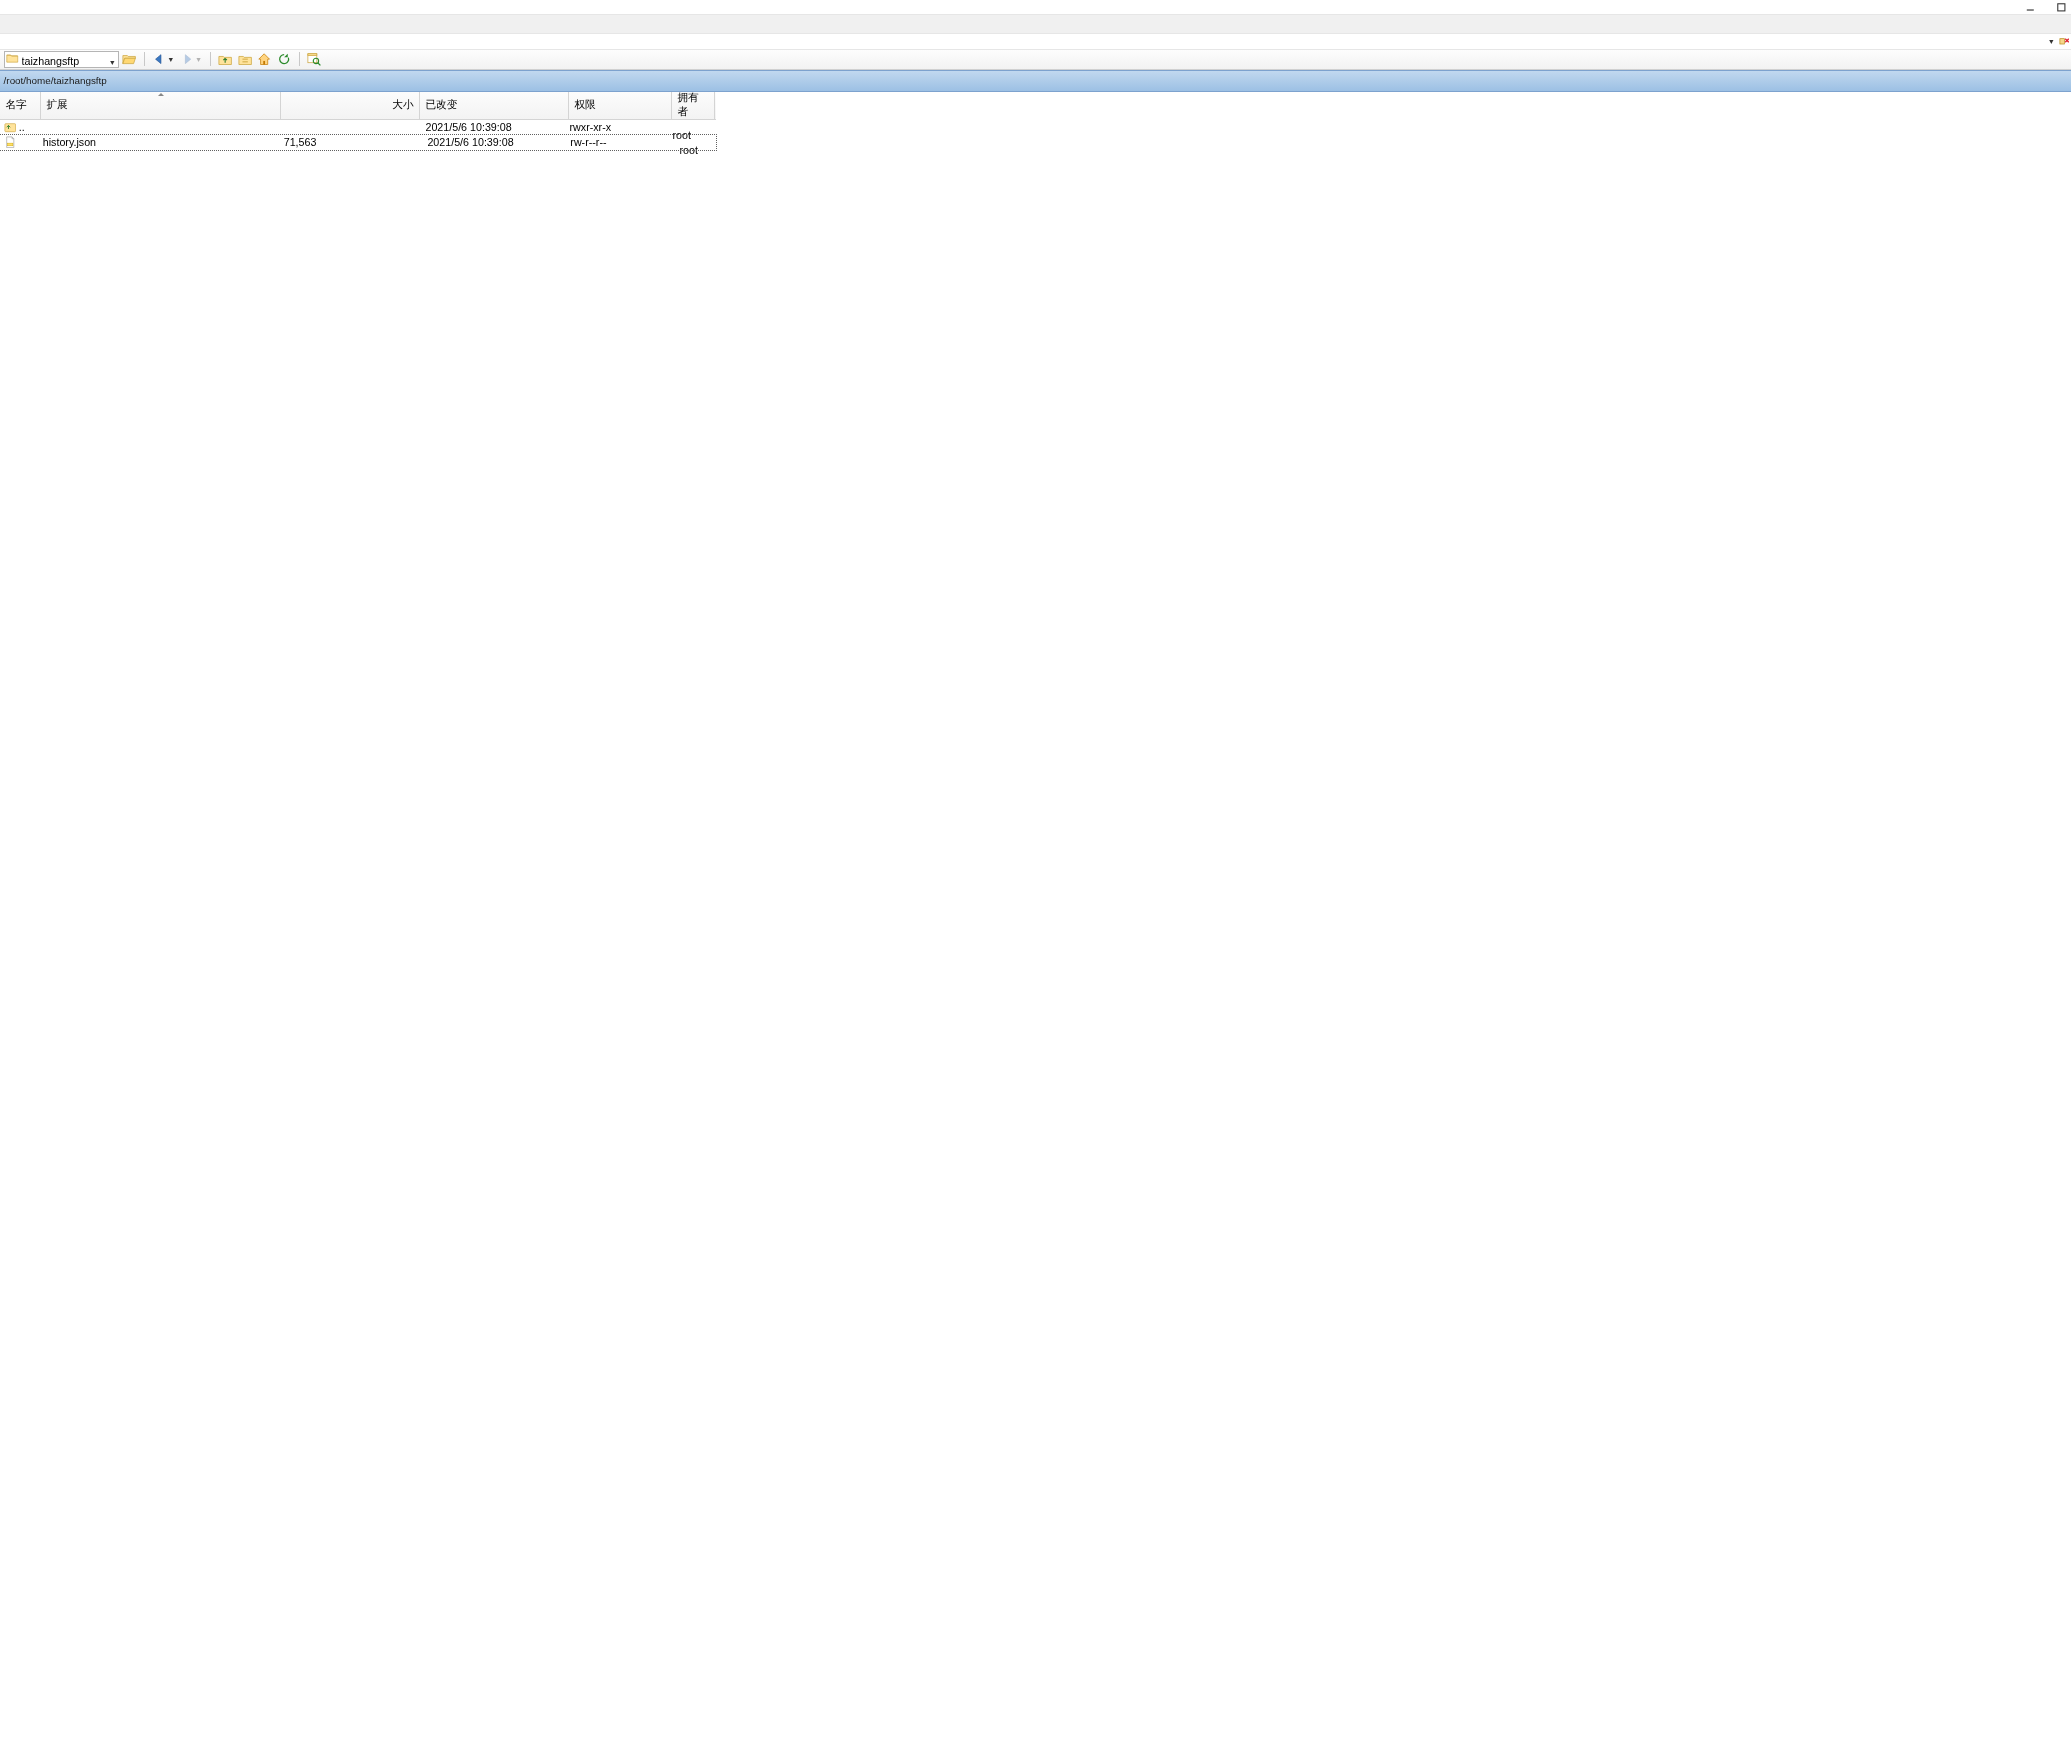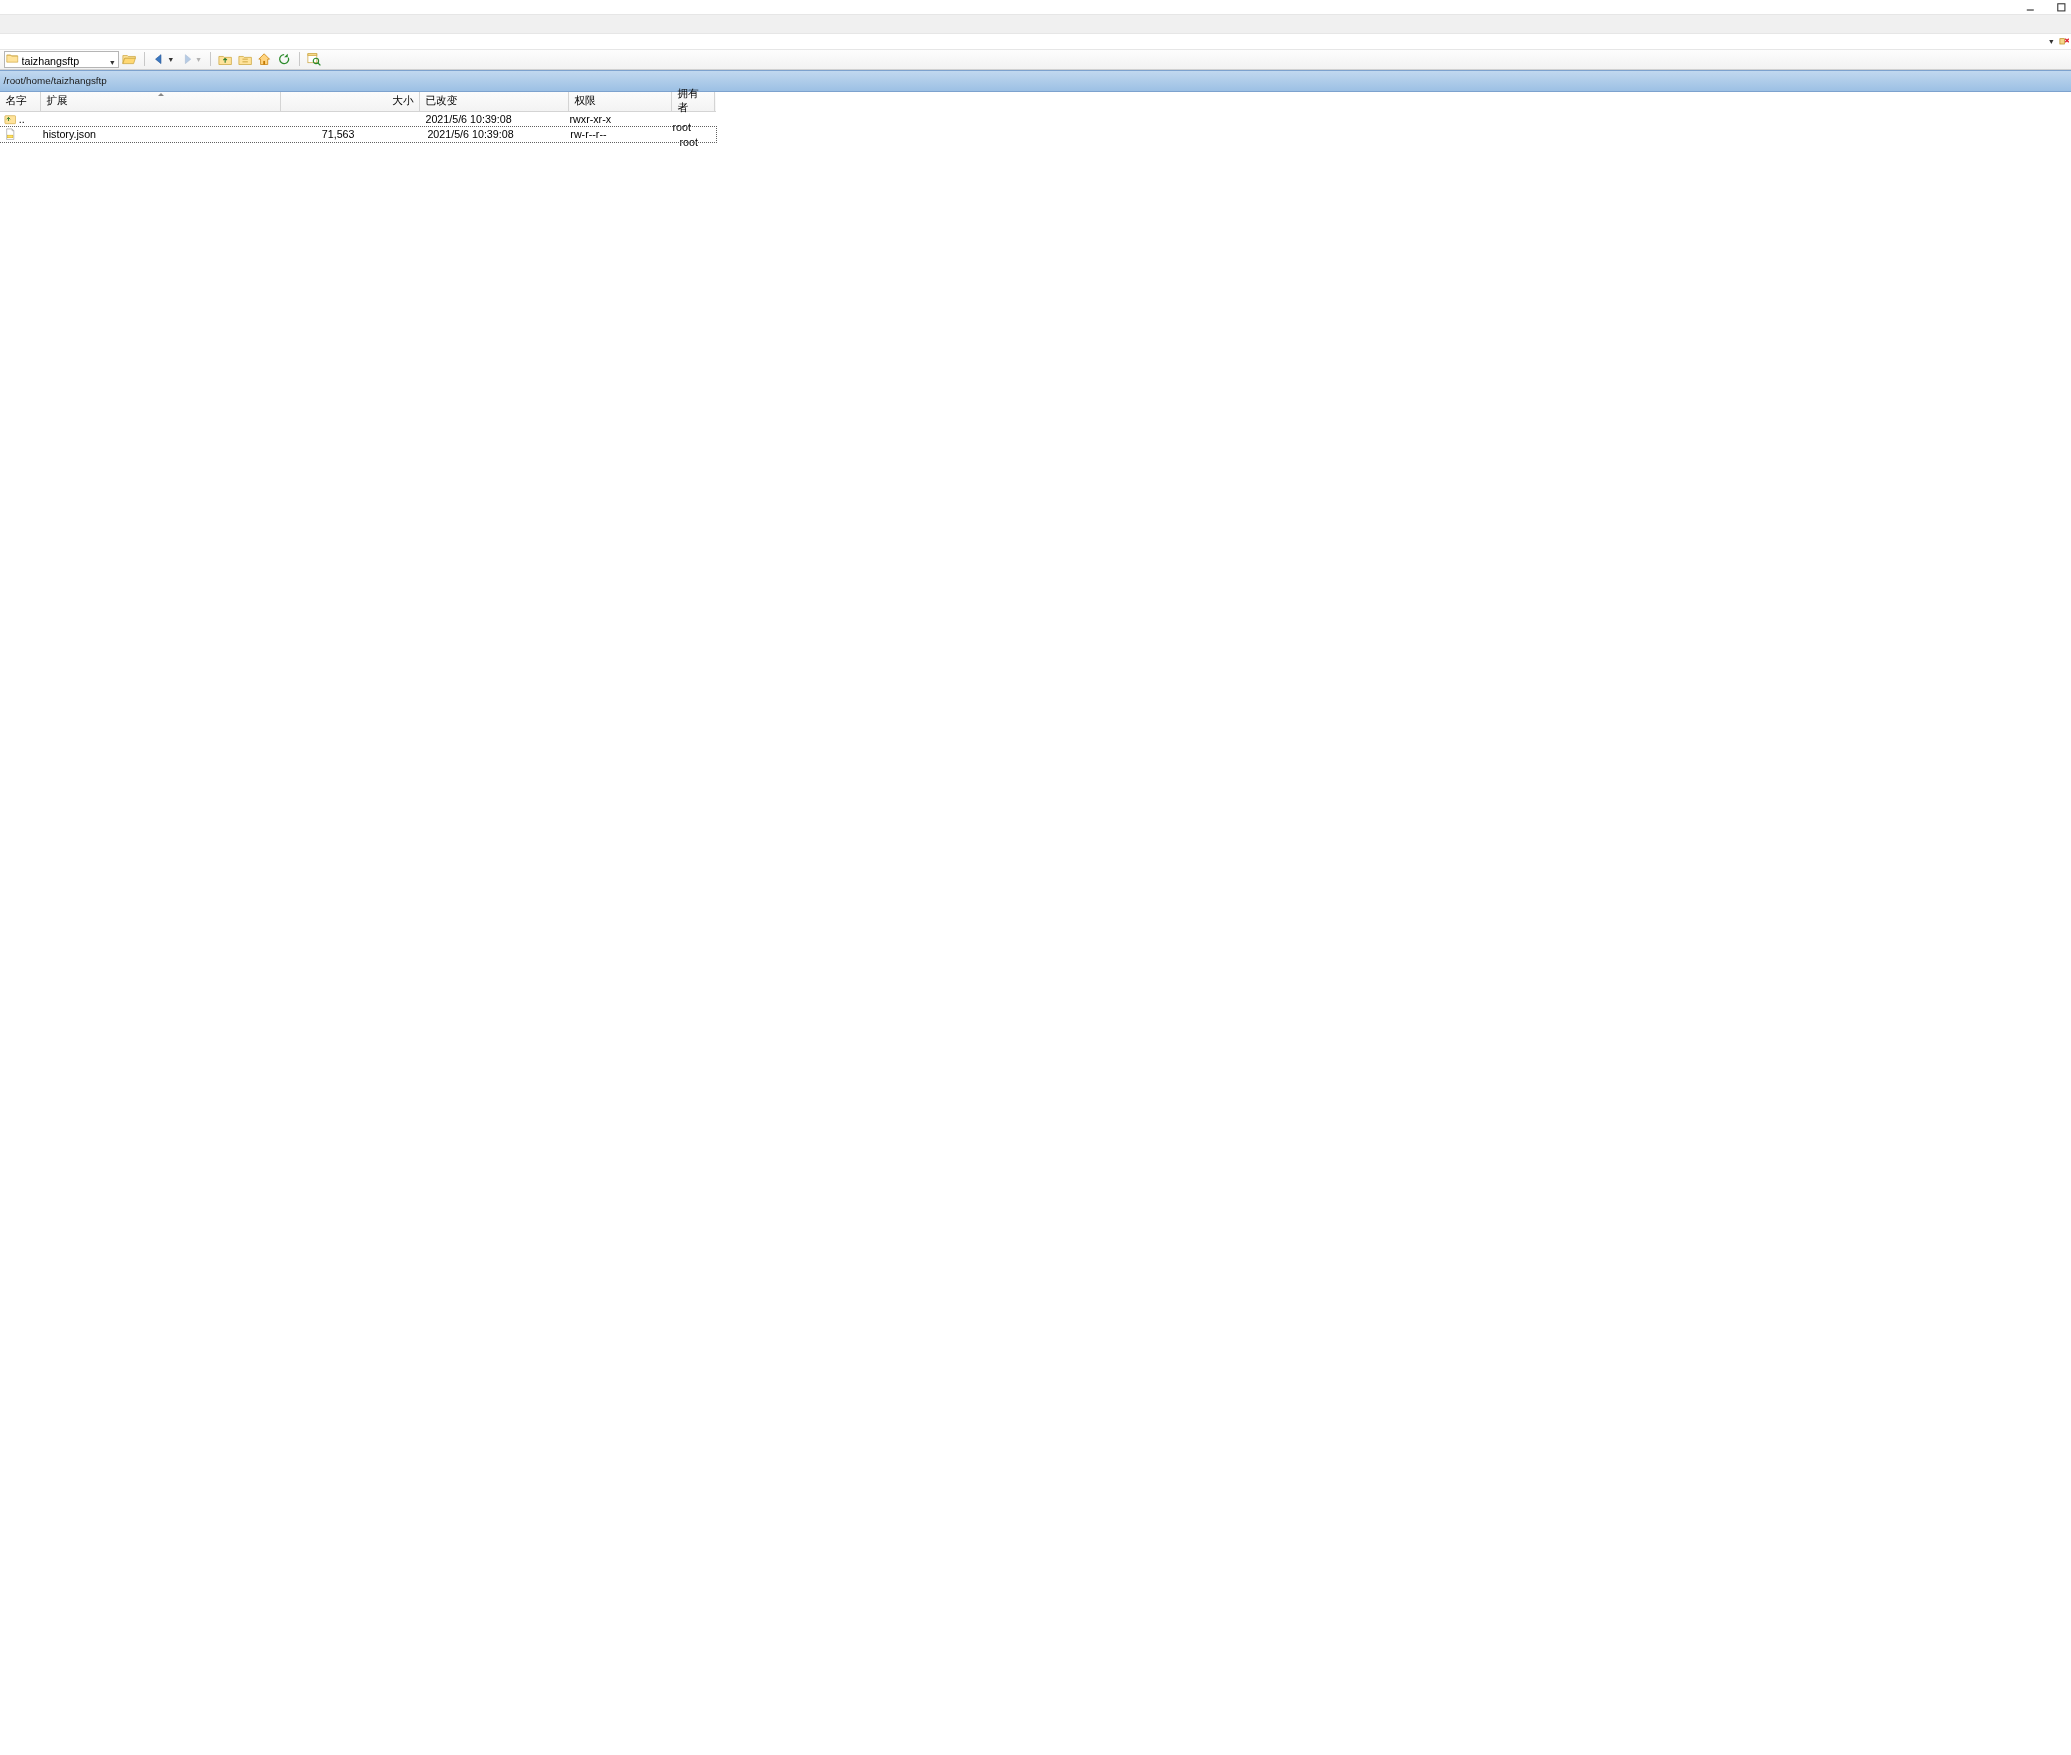--- a/index.html
+++ b/index.html
@@ -27,37 +27,37 @@
 .addrbox { display:flex; align-items:flex-end; border:0.9px solid #b5b5b5; background:#fff; height:17px; width:115px; padding:0 1.8px; gap:2.7px;}
 .addrbox .foldericon svg{ width:12.5px; height:12.5px;}
 .addrbox .name { flex:1; overflow:hidden; white-space:nowrap; }
 .addrbox .dd { font-size:7.2px; color:#333; cursor:pointer; }
 
 
 .pathbar { height: 22px; background: linear-gradient(#c1d8ef,#9cc0e4); border-top:0.9px solid #7da2ce; border-bottom:0.9px solid #7da2ce; color:#1a1a1a; padding:0 3.6px; display:flex; align-items:center; font-size:9.9px;}
 
 
 .filelist { width:716px; background:#fff; }
-.fl-header { display:flex; height:20px; border-bottom:0.9px solid #d4d4d4; background:linear-gradient(#fcfcfc,#f3f3f3); }
+.fl-header { display:flex; height:28px; border-bottom:0.9px solid #d4d4d4; background:linear-gradient(#fcfcfc,#f3f3f3); }
 .fl-header .col { border-right:0.9px solid #d4d4d4; display:flex; align-items:center; padding:0 5.4px; position:relative;}
 .fl-header .col.sort::after{ content:""; position:absolute; top:0.9px; left:50%; transform:translateX(-50%); width:0; height:0; border-left:3.6px solid transparent; border-right:3.6px solid transparent; border-bottom:3.6px solid #888;}
 .col-name { width:41px; }
 .col-ext  { width:240px; }
 .col-size { width:139px; justify-content:flex-end; }
 .col-chg  { width:149px; }
 .col-perm { width:103px; }
 .col-own  { width:43px; }
 
 .fl-row { display:flex; align-items:center; height:15px; padding:0 3.6px; }
 .fl-row.sel { outline:0.9px dotted #606060; outline-offset:-0.9px;gap:24px; }
 .fl-row .icon { width:12.5px; height:12.5px; margin-right:2.7px; display:flex; align-items:center; justify-content:center;}
 .fl-row .icon svg{ width:12.5px; height:12.5px;}
 .fl-row .c { overflow:hidden; white-space:nowrap; text-overflow:ellipsis; }
 .fl-row .c.name { width: 266px; }
-.fl-row .c.size { width:139px; text-align:center; padding-right:5.4px;}
+.fl-row .c.size { width:139px; text-align:left; padding-right:5.4px;}
 .fl-row .c.chg  { width:149px; padding-left:5.4px;}
 .fl-row .c.perm { width:103px; padding-left:1.8px;}
 .fl-row .c.own  { width:43px; padding-left:2.7px;margin-top:16px;}
 
 .arrow-dis { opacity:0.35; }
 </style>
 </head>
 <body>
 
 <div class="titlebar">

